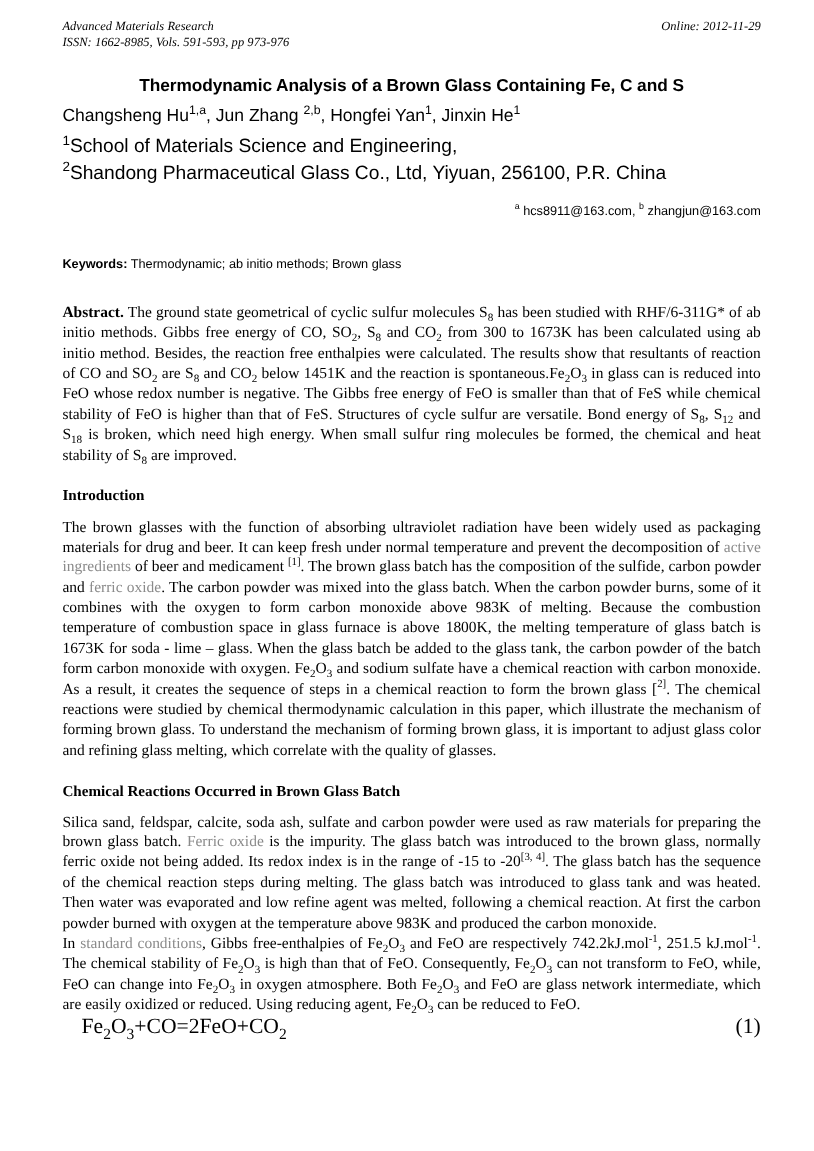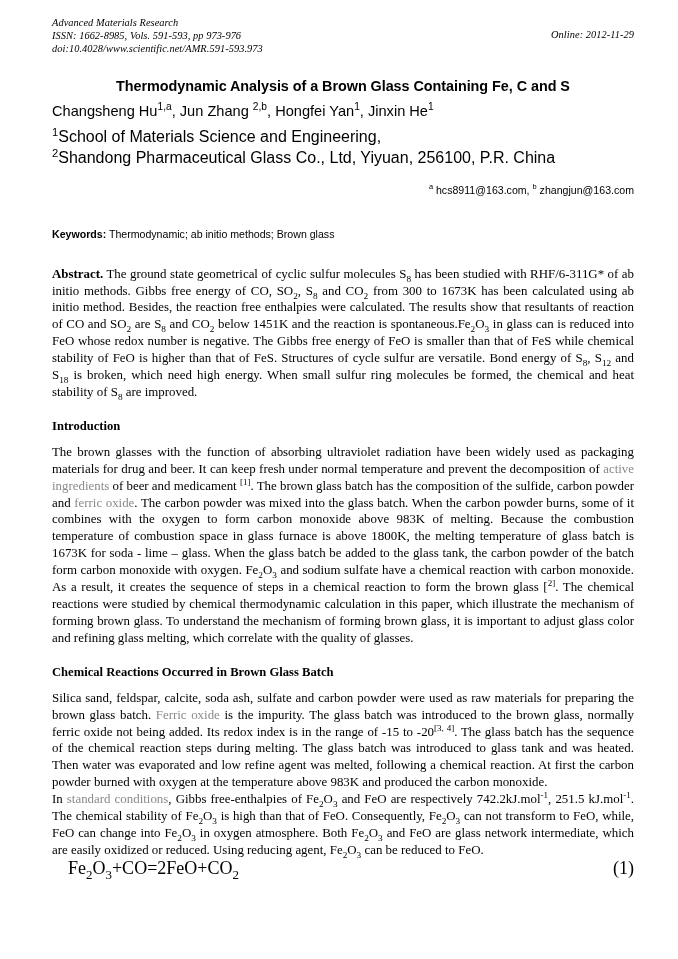--- a/index.html
+++ b/index.html
@@ -28,21 +28,21 @@
   .journal-header {
     position: relative;
     font-style: italic;
     font-size: 10.4px;
     line-height: 13.2px;
     letter-spacing: 0.05px;
   }
   .journal-header .online-date {
     position: absolute;
     right: 0;
-    top: 12px;
+    top: 0;
     font-style: italic;
     white-space: nowrap;
   }
   .journal-header .jh-line {
     white-space: nowrap;
   }
 
   
   .title {
     margin-top: 21px;
@@ -136,21 +136,20 @@
 </style>
 </head>
 <body>
 
 <div class="page">
 
   <div class="journal-header">
     <div class="online-date">Online: 2012-11-29</div>
     <div class="jh-line">Advanced Materials Research</div>
     <div class="jh-line">ISSN: 1662-8985, Vols. 591-593, pp 973-976</div>
-    <div class="jh-line">doi:10.4028/www.scientific.net/AMR.591-593.973</div>
   </div>
 
   <div class="title">Thermodynamic Analysis of a Brown Glass Containing Fe, C and S</div>
 
   <div class="authors"><span>Changsheng Hu</span><sup>1,a</sup><span>, Jun Zhang </span><sup>2,b</sup><span>, Hongfei Yan</span><sup>1</sup><span>, Jinxin He</span><sup>1</sup></div>
 
   <div class="affil first"><sup>1</sup><span>School of Materials Science and Engineering,</span></div>
   <div class="affil"><sup>2</sup><span>Shandong Pharmaceutical Glass Co., Ltd, Yiyuan, 256100, P.R. China</span></div>
 
   <div class="emails"><sup>a</sup> <span>hcs8911@163.com,</span> <sup>b</sup> <span>zhangjun@163.com</span></div>

